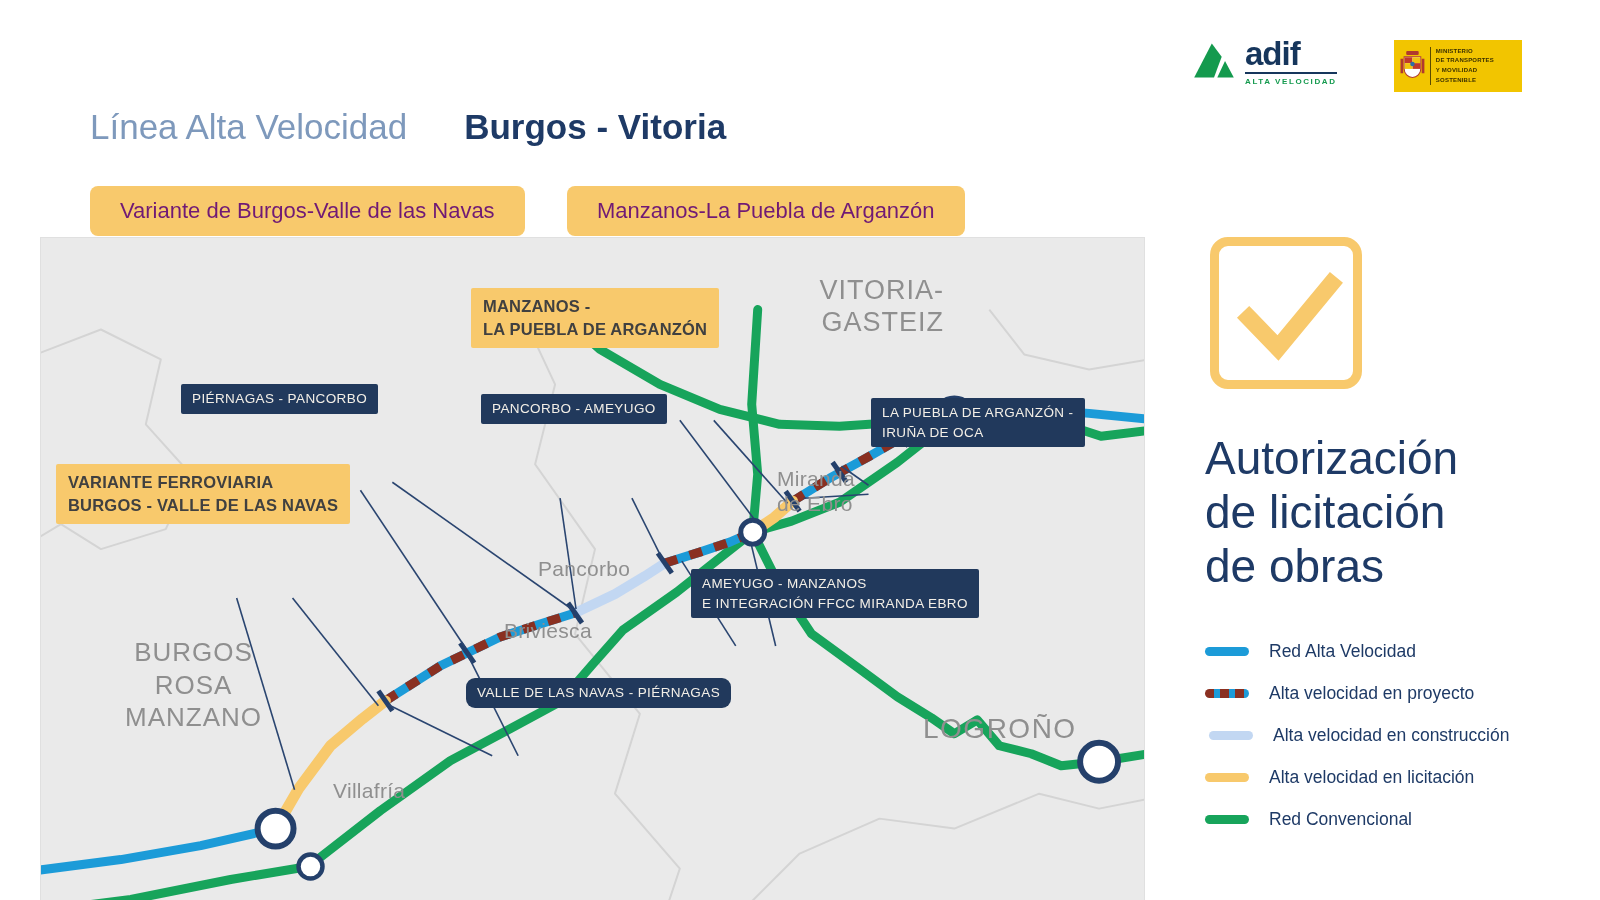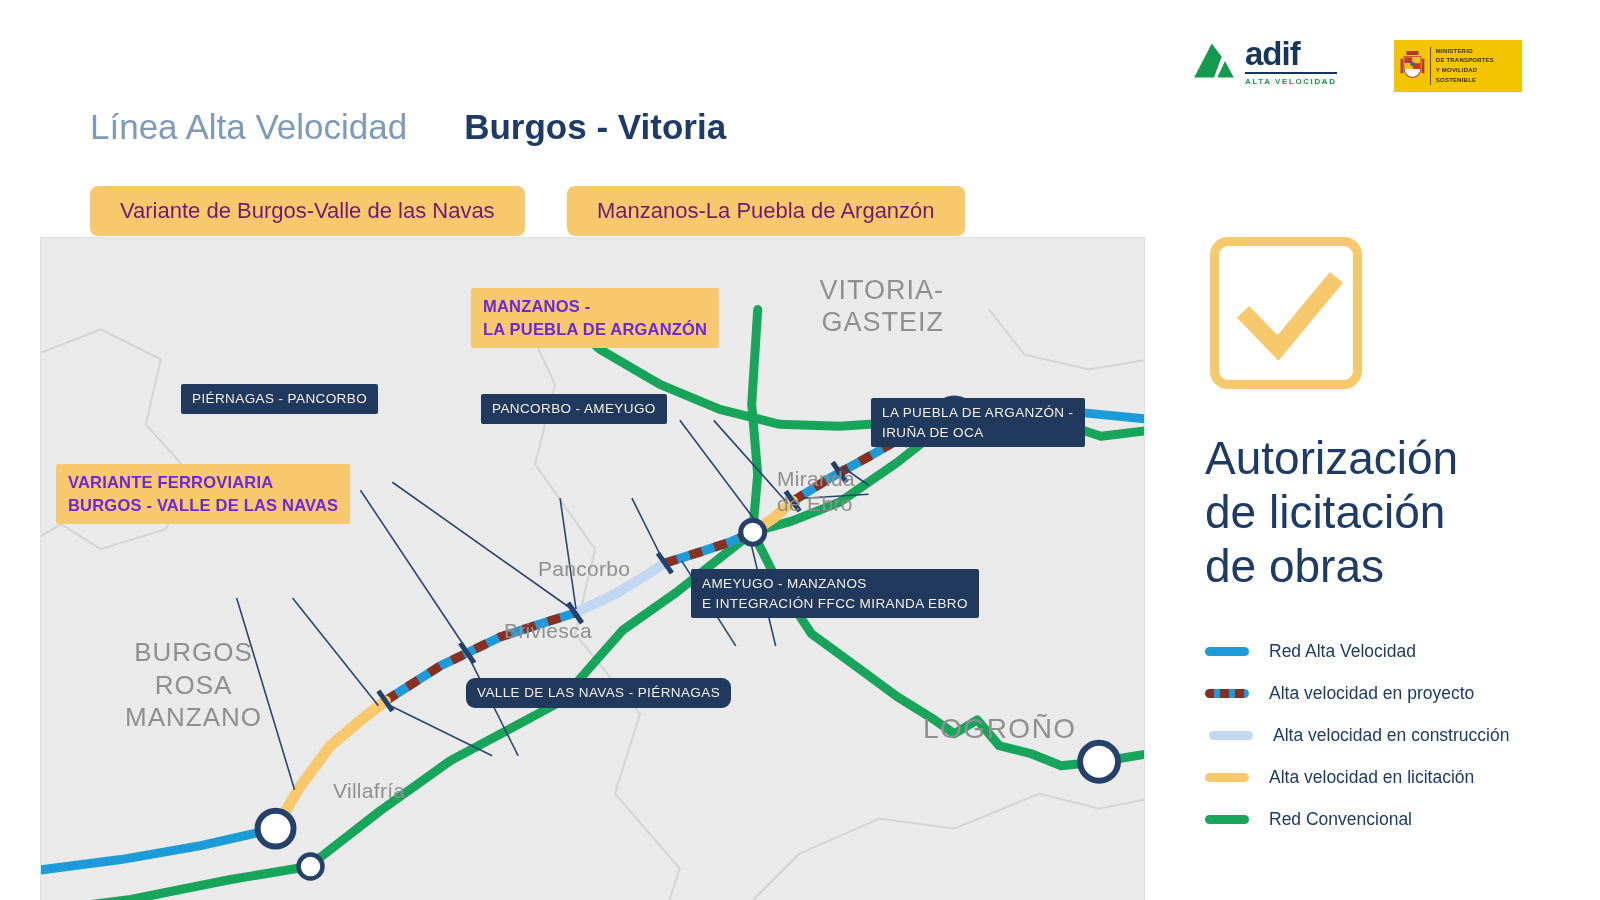--- a/index.html
+++ b/index.html
@@ -31,21 +31,21 @@
   .tab2 { left:567px; }
 
   
   .map { position:absolute; left:40px; top:237px; width:1105px; height:752px;
          background:#EAEAEA; border:1px solid #E0E0E0; overflow:hidden; }
   .map-svg { position:absolute; left:0; top:0; width:100%; height:100%; z-index:1; }
   .map-label { position:absolute; z-index:3; background:#21395C; color:#F3EFE7;
                font-size:13.5px; letter-spacing:0.4px; padding:5px 11px; line-height:1.45;
                white-space:nowrap; border-radius:2px; }
   .map-label div { display:block; }
-  .map-label.yellow { background:#F8C96C; color:#6d28d9; font-weight:bold; font-size:16.5px;
+  .map-label.yellow { background:#F8C96C; color:#404040; font-weight:bold; font-size:16.5px;
                       padding:7px 12px; line-height:1.4; letter-spacing:0.2px; }
   .city { position:absolute; z-index:2; color:#8F8F8F; letter-spacing:1px; line-height:1.2; white-space:nowrap; }
 
   
   .check-box { position:absolute; left:1210px; top:237px; width:152px; height:152px;
                border:9px solid #F8C96C; border-radius:18px; }
   .panel-heading { position:absolute; left:1205px; top:432px; font-size:46px; color:#1E3A66; line-height:1.17; }
   .legend { position:absolute; left:1205px; top:630px; }
   .legend-row { display:flex; align-items:center; gap:20px; height:42px; }
   .swatch { width:44px; height:9px; border-radius:5px; flex:0 0 auto; }

